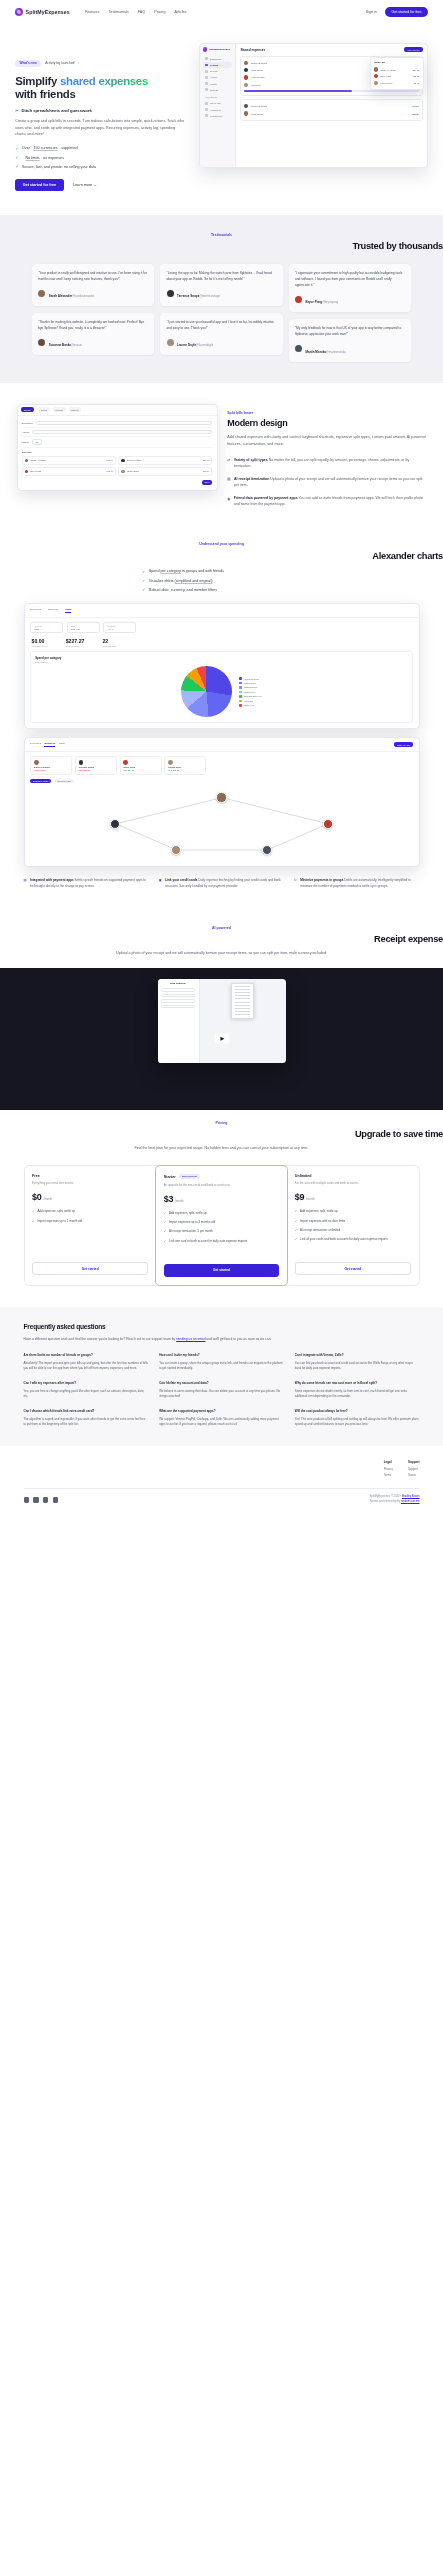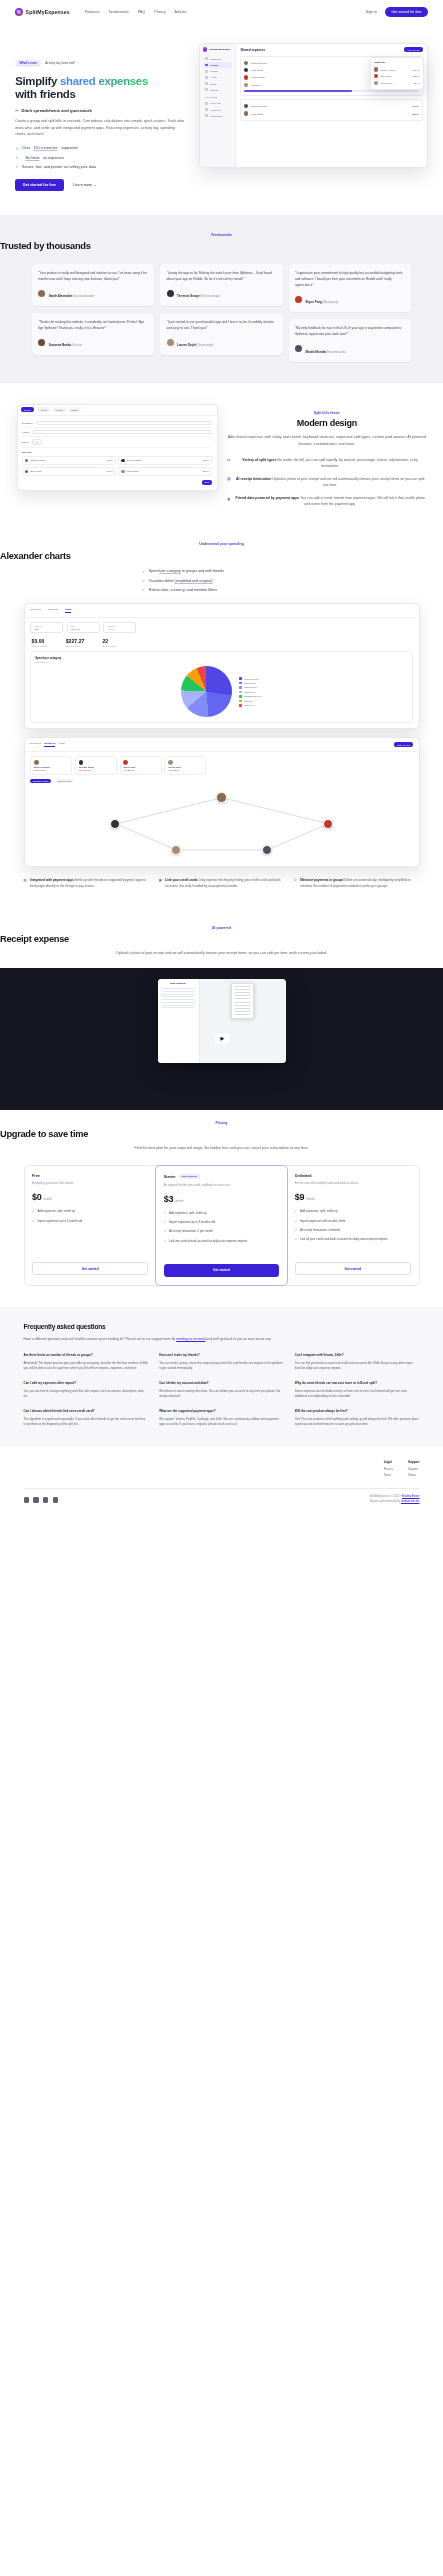--- a/index.html
+++ b/index.html
@@ -93,37 +93,37 @@
     position:absolute; right: 4.2px; top: 18px; width: 54px; background:#fff;
     border:0.7px solid #e6e8ef; border-radius:3.5px; box-shadow:0 5.5px 12.5px rgba(30,35,60,.16);
     padding:3.5px;
   }
   .as-float .fh { font-size:2.5px; font-weight:700; margin-bottom:2.1px; color:#20263a;}
   .as-float .fr { display:flex; align-items:center; gap:2.1px; padding:1.2px 0; font-size:2.1px; color:#5b6074;}
 
   
   .testi { background:#f1f1f5; padding: 18px 0 21px; }
   .eyebrow { font-size:3.5px; font-weight:700; color:#4f3ad6; text-align:center; }
-  h2.sec-title { font-size:9.3px; font-weight:800; text-align:left; letter-spacing:-0.3px;
+  h2.sec-title { font-size:9.3px; font-weight:800; text-align:right; letter-spacing:-0.3px;
     margin-top:4.2px; color:#11141f;}
   .tgrid { display:grid; grid-template-columns: repeat(3,1fr); gap:6.2px; margin-top:12.5px;
      padding: 0 32px; align-items:start;}
   .tcol { display:flex; flex-direction:column; gap:6.2px; }
   .tcard { background:#fafafc; border-radius:4.2px; padding:6.2px 6.2px 7px;
     box-shadow:0 0.7px 1.4px rgba(20,24,40,.05); }
   .tquote { font-size:3.2px; line-height:1.9; color:#414757; }
   .tfoot { display:flex; align-items:center; gap:3.5px; margin-top:5.5px; }
   .tav { width:7px; height:7px; border-radius:50%; flex:none; }
   .tname { font-size:3px; font-weight:700; color:#1d2231; }
   .thandle { font-size:2.8px; color:#8a90a0; margin-top:0.7px; }
 
   
   .md { display:flex; gap:9.7px; padding: 21px 16.6px 19.4px; align-items:flex-start;}
   .md-left { width: 201px; }
-  .md-right { flex:1; padding-top: 7px; text-align: center; }
+  .md-right { flex:1; padding-top: 7px; }
   .shot {
     background:#fff; border:0.7px solid #e6e8ef; border-radius:4.2px; overflow:hidden;
     box-shadow:0 5.5px 15.2px rgba(30,35,60,.12);
   }
   .shot-top { display:flex; align-items:center; gap:2.8px; padding:2.8px 3.5px; border-bottom:0.7px solid #eef0f4;}
   .stag { font-size:2.2px; padding:1.4px 2.8px; border-radius:2.1px; background:#f2f2f7; color:#5b6074;}
   .stag.on { background:#3a21d6; color:#fff;}
   .shot-body { padding:3.5px 4.2px 4.8px; }
   .srow { display:flex; align-items:center; gap:2.8px; padding:1.8px 0; border-bottom:0.7px solid #f3f4f8;}
   .scell { font-size:2.2px; color:#4a5062; }

